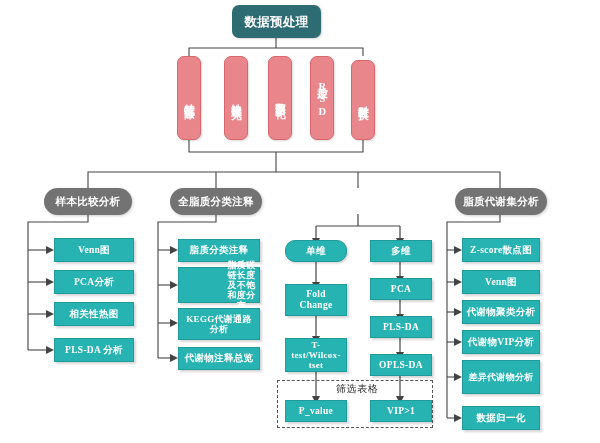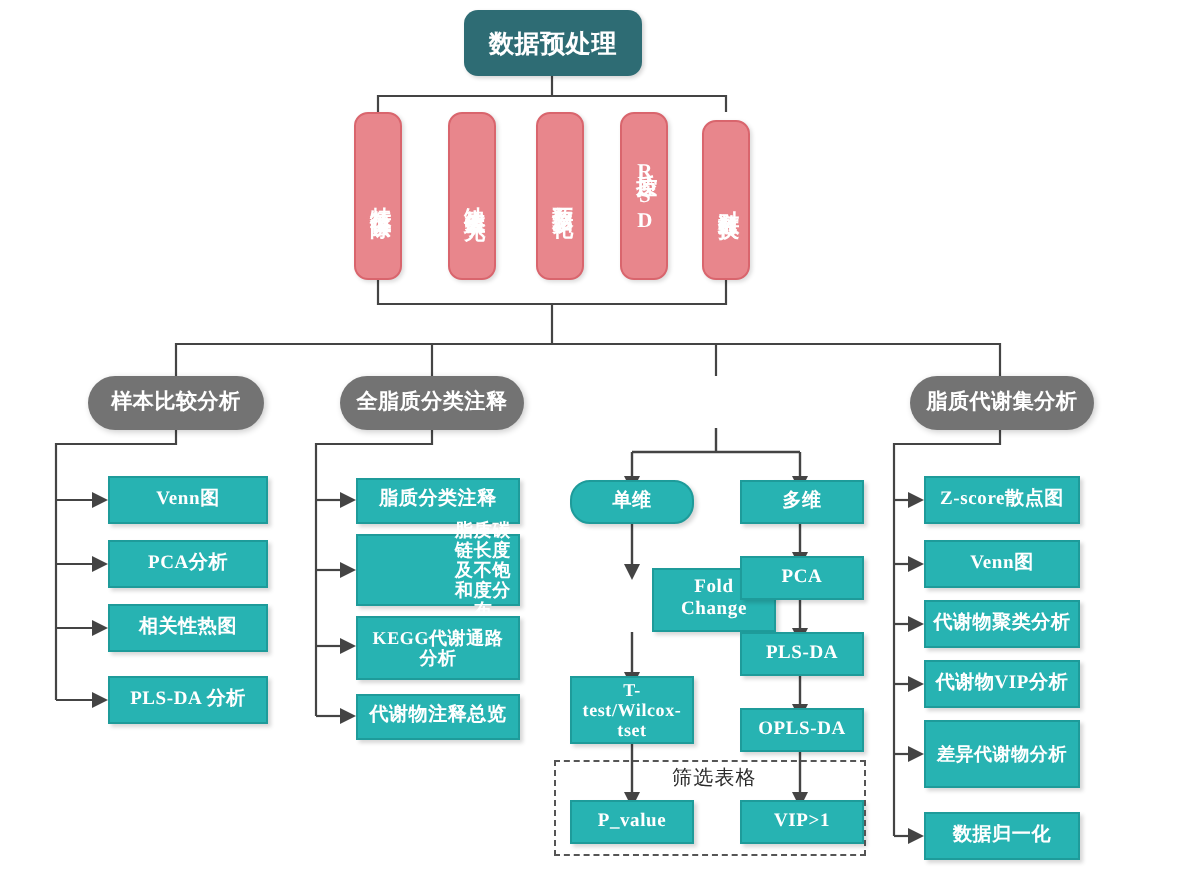--- a/index.html
+++ b/index.html
@@ -193,21 +193,21 @@
   <div class="node teal" style="left:54px; top:270px; width:80px; height:24px;">PCA分析</div>
   <div class="node teal" style="left:54px; top:302px; width:80px; height:24px;">相关性热图</div>
   <div class="node teal" style="left:54px; top:338px; width:80px; height:24px;">PLS-DA 分析</div>
 
   <div class="node teal" style="left:178px; top:239px; width:82px; height:23px;">脂质分类注释</div>
   <div class="node teal small" style="left:178px; top:267px; width:82px; height:36px;padding-left:48px;">脂质碳链长度及不饱和度分布</div>
   <div class="node teal small" style="left:178px; top:308px; width:82px; height:32px;">KEGG代谢通路分析</div>
   <div class="node teal" style="left:178px; top:347px; width:82px; height:23px;">代谢物注释总览</div>
 
   <div class="node teal" style="left:285px; top:240px; width:62px; height:22px;border-radius:10px;">单维</div>
-  <div class="node teal" style="left:285px; top:284px; width:62px; height:32px;margin-left:41px;">Fold Change</div>
+  <div class="node teal" style="left:285px; top:284px; width:62px; height:32px;">Fold Change</div>
   <div class="node teal small" style="left:285px; top:338px; width:62px; height:34px;">T-test/Wilcox-tset</div>
   <div class="node teal" style="left:285px; top:400px; width:62px; height:22px;">P_value</div>
 
   <div class="node teal" style="left:370px; top:240px; width:62px; height:22px;">多维</div>
   <div class="node teal" style="left:370px; top:278px; width:62px; height:22px;">PCA</div>
   <div class="node teal" style="left:370px; top:316px; width:62px; height:22px;">PLS-DA</div>
   <div class="node teal" style="left:370px; top:354px; width:62px; height:22px;">OPLS-DA</div>
   <div class="node teal" style="left:370px; top:400px; width:62px; height:22px;">VIP&gt;1</div>
 
   <div class="dashed-group" style="left:277px; top:380px; width:156px; height:48px;"></div>

